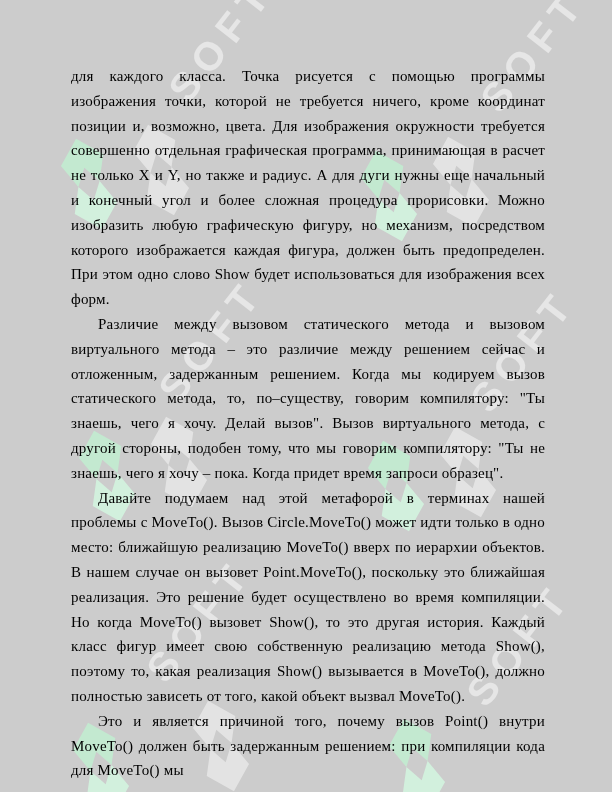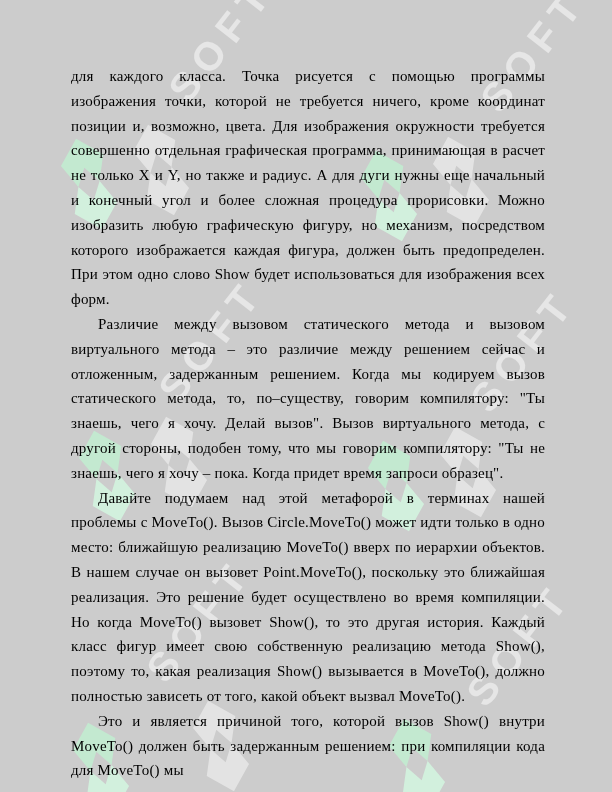--- a/index.html
+++ b/index.html
@@ -110,16 +110,16 @@
     <span class="wm-text" style="left:140px; top:318px;">SOFT</span>
     <span class="wm-text" style="left:452px; top:328px;">SOFT</span>
     <span class="wm-text" style="left:128px; top:598px;">SOFT</span>
     <span class="wm-text" style="left:448px; top:622px;">SOFT</span>
   </div>
 
   <div class="textblock">
     <p>для каждого класса. Точка рисуется с помощью программы изображения точки, которой не требуется ничего, кроме координат позиции и, возможно, цвета. Для изображения окружности требуется совершенно отдельная графическая программа, принимающая в расчет не только X и Y, но также и радиус. А для дуги нужны еще начальный и конечный угол и более сложная процедура прорисовки. Можно изобразить любую графическую фигуру, но механизм, посредством которого изображается каждая фигура, должен быть предопределен. При этом одно слово Show будет использоваться для изображения всех форм.</p>
     <p class="indent">Различие между вызовом статического метода и вызовом виртуального метода – это различие между решением сейчас и отложенным, задержанным решением. Когда мы кодируем вызов статического метода, то, по–существу, говорим компилятору: "Ты знаешь, чего я хочу. Делай вызов". Вызов виртуального метода, с другой стороны, подобен тому, что мы говорим компилятору: "Ты не знаешь, чего я хочу – пока. Когда придет время запроси образец".</p>
     <p class="indent">Давайте подумаем над этой метафорой в терминах нашей проблемы с MoveTo(). Вызов Circle.MoveTo() может идти только в одно место: ближайшую реализацию MoveTo() вверх по иерархии объектов. В нашем случае он вызовет Point.MoveTo(), поскольку это ближайшая реализация. Это решение будет осуществлено во время компиляции. Но когда MoveTo() вызовет Show(), то это другая история. Каждый класс фигур имеет свою собственную реализацию метода Show(), поэтому то, какая реализация Show() вызывается в MoveTo(), должно полностью зависеть от того, какой объект вызвал MoveTo().</p>
-    <p class="indent">Это и является причиной того, которой вызов Show() внутри MoveTo() должен быть задержанным решением: при компиляции кода для MoveTo() мы</p>
+    <p class="indent">Это и является причиной того, почему вызов Point() внутри MoveTo() должен быть задержанным решением: при компиляции кода для MoveTo() мы</p>
   </div>
 
 </div>
 
 </body></html>

